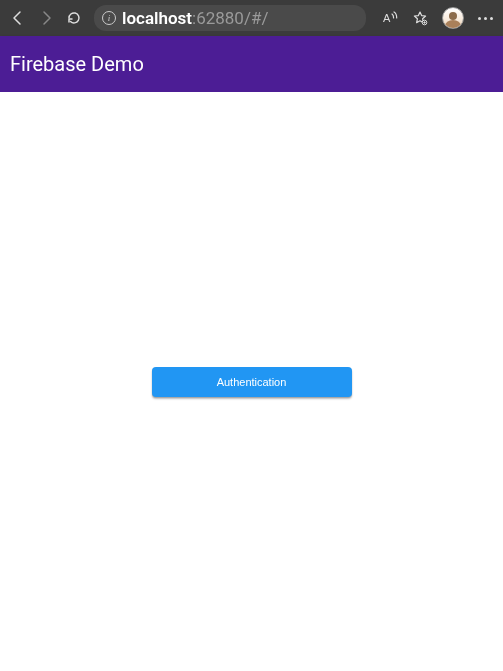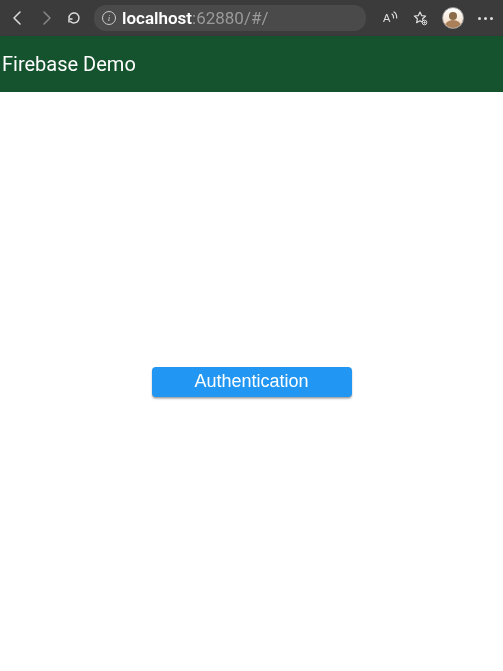--- a/index.html
+++ b/index.html
@@ -54,43 +54,43 @@
     .avatar::after {
       content:'';
       position:absolute; bottom:-4px; left:50%; transform:translateX(-50%);
       width:16px; height:12px; background:#aa805a; border-radius:50% 50% 0 0;
     }
     .dots { display:flex; gap:3px; }
     .dots span { width:3px; height:3px; background:#ddd; border-radius:50%; }
 
     .app-bar {
       height: 56px;
-      background: #14532d;
+      background: #4c1d95;
       color: #fff;
       display: flex;
       align-items: center;
-      padding: 0 2px;
+      padding: 0 10px;
       box-shadow: 0 2px 4px rgba(0,0,0,0.2);
     }
     .app-title { font-size: 20px; font-weight: 400; }
     .content {
       height: calc(671px - 36px - 56px);
       background: #fff;
       display: flex;
       align-items: center;
       justify-content: center;
     }
     .primary-btn {
       width: 200px;
       height: 30px;
       background: #2196f3;
       color: #fff;
       border: none;
       border-radius: 4px;
-      font-size: 18px;
+      font-size: 11px;
       font-weight: 400;
       cursor: pointer;
       box-shadow: 0 2px 2px rgba(0,0,0,0.25), 0 1px 1px rgba(0,0,0,0.15);
       display:flex; align-items:center; justify-content:center;
     }
     svg { display:block; }
   </style>
 </head>
 <body>
 

